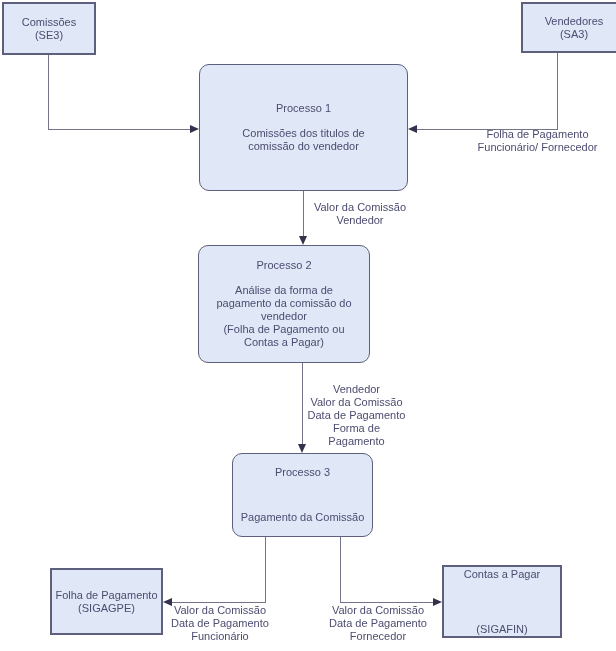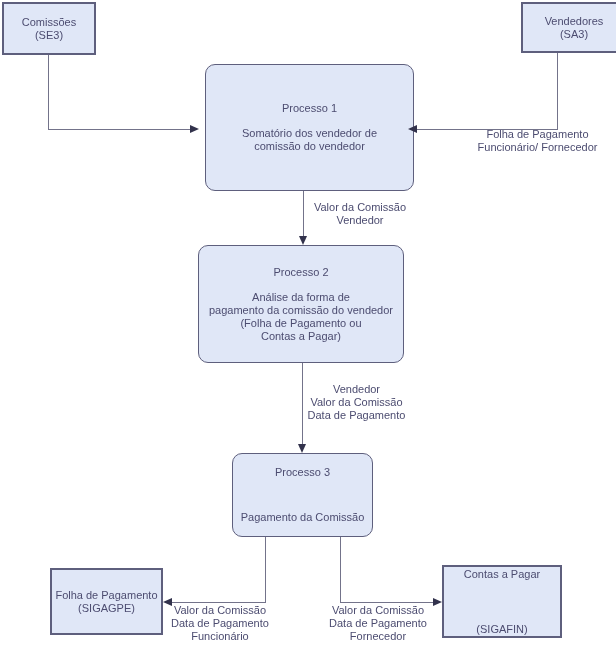--- a/index.html
+++ b/index.html
@@ -52,27 +52,27 @@
   <div class="box" style="left:50px;top:568px;width:113px;height:67px;">
     <div>Folha de Pagamento</div>
     <div>(SIGAGPE)</div>
   </div>
 
   <div class="box" style="left:442px;top:565px;width:120px;height:73px;gap:42px;">
     <div>Contas a Pagar</div>
     <div>(SIGAFIN)</div>
   </div>
 
-  <div class="box process" style="left:205px;top:64px;width:209px;height:127px;">
+  <div class="box process" style="left:199px;top:64px;width:209px;height:127px;">
     <div class="title">Processo 1</div>
-    <div>Somatório dos vendedor de</div>
+    <div>Comissões dos titulos de</div>
     <div>comissão do vendedor</div>
   </div>
 
-  <div class="box process" style="left:198px;top:245px;width:206px;height:118px;">
+  <div class="box process" style="left:198px;top:245px;width:172px;height:118px;">
     <div class="title">Processo 2</div>
     <div>Análise da forma de</div>
     <div>pagamento da comissão do vendedor</div>
     <div>(Folha de Pagamento ou</div>
     <div>Contas a Pagar)</div>
   </div>
 
   <div class="box process" style="left:232px;top:453px;width:141px;height:84px;gap:20px;">
     <div class="title">Processo 3</div>
     <div>Pagamento da Comissão</div>
@@ -108,20 +108,21 @@
 
   <div class="lbl" style="left:309px;top:201px;width:102px;">
     <div>Valor da Comissão</div>
     <div>Vendedor</div>
   </div>
 
   <div class="lbl" style="left:305px;top:383px;width:103px;">
     <div>Vendedor</div>
     <div>Valor da Comissão</div>
     <div>Data de Pagamento</div>
+    <div>Forma de Pagamento</div>
   </div>
 
   <div class="lbl" style="left:162px;top:604px;width:116px;">
     <div>Valor da Comissão</div>
     <div>Data de Pagamento</div>
     <div>Funcionário</div>
   </div>
 
   <div class="lbl" style="left:320px;top:604px;width:116px;">
     <div>Valor da Comissão</div>

